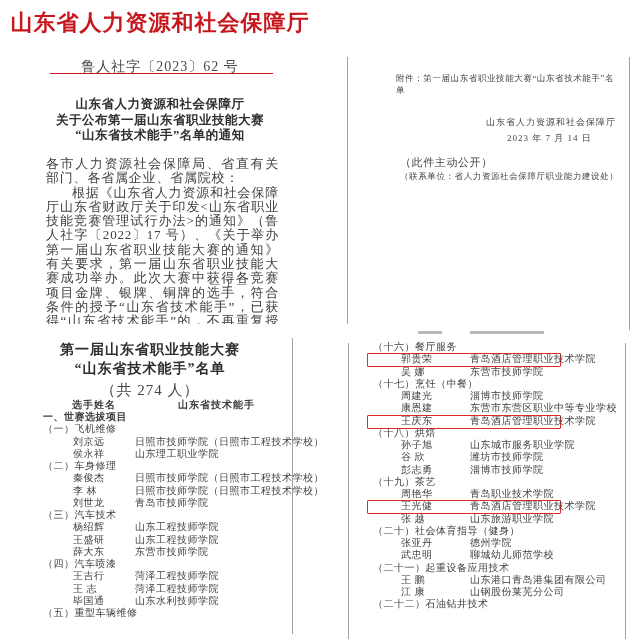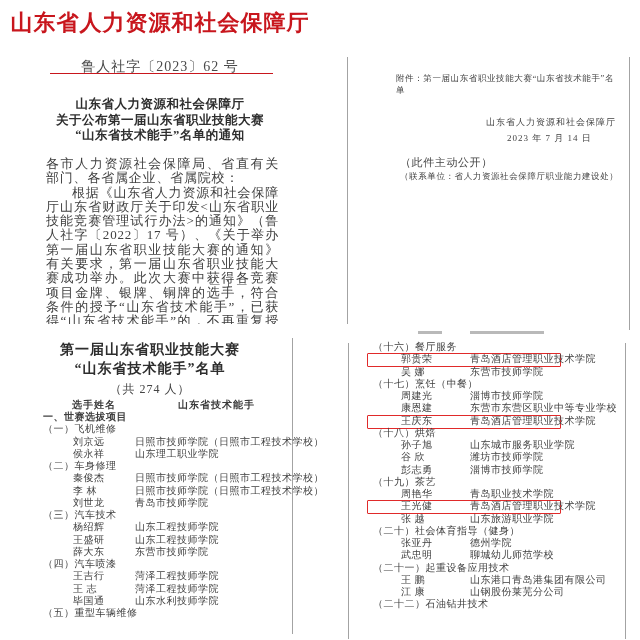--- a/index.html
+++ b/index.html
@@ -30,21 +30,21 @@
   .issuer{left:166px;top:69px;font-size:9px;letter-spacing:1px;color:#444;}
   .p2date{left:187px;top:85px;font-size:9px;letter-spacing:1px;color:#444;}
   .note1{left:80px;top:108px;font-size:11px;letter-spacing:0.6px;color:#444;}
   .note2{left:80px;top:124px;font-size:8.5px;letter-spacing:0.6px;color:#444;}
 
   
   #p3{left:0;top:324px;width:320px;height:310px;padding-left:40px;}
   #p3 .vl-r{left:292px;top:14px;height:296px;}
   .p3title{left:0;top:16px;width:300px;text-align:center;font-size:14px;font-weight:bold;
     line-height:19px;color:#2e2e2e;letter-spacing:1px;}
-  .total{left:0;top:57px;width:300px;text-align:center;font-size:12px;color:#444;letter-spacing:1px;}
+  .total{left:0;top:57px;width:300px;text-align:center;font-size:15px;color:#444;letter-spacing:1px;}
   .colhead{font-size:10px;font-weight:bold;color:#3b3b3b;letter-spacing:1px;}
   #p3 .ch1{left:72px;top:74px;}
   #p3 .ch2{left:178px;top:74px;}
 
   
   .roster{position:absolute;font-size:10px;color:#3f3f3f;}
   .lrow{position:relative;height:12.25px;line-height:12.25px;white-space:nowrap;letter-spacing:0.5px;}
   .lrow.category{font-weight:bold;}
   .lrow .nm{position:absolute;left:30px;}
   .lrow .un{position:absolute;left:92px;}

